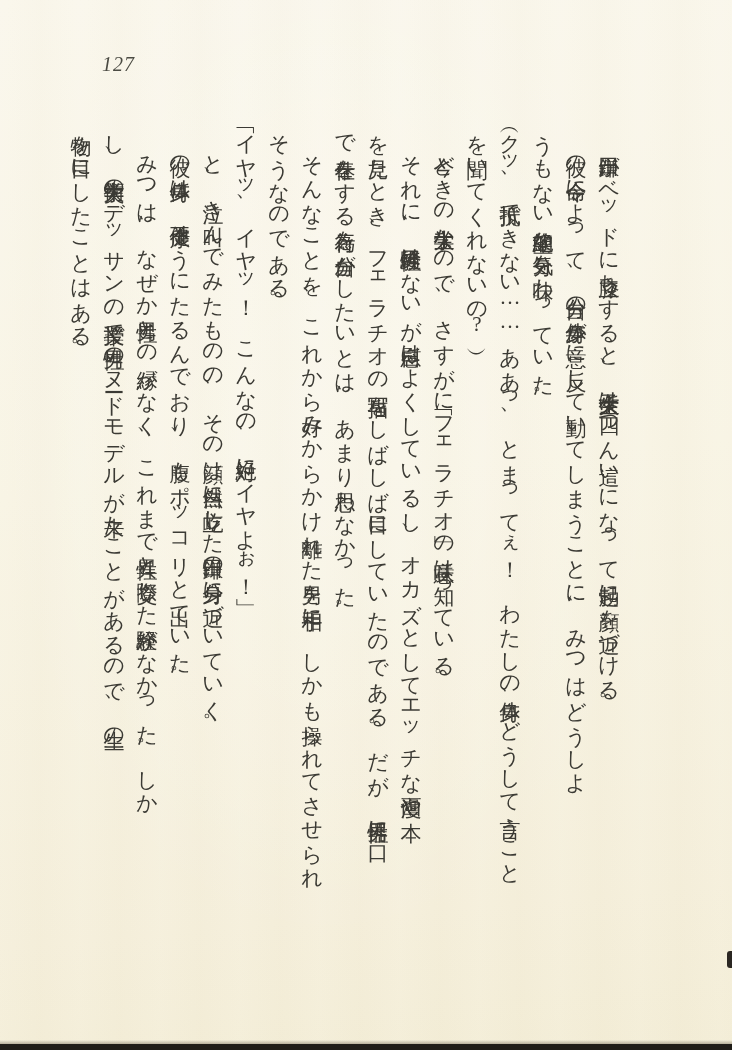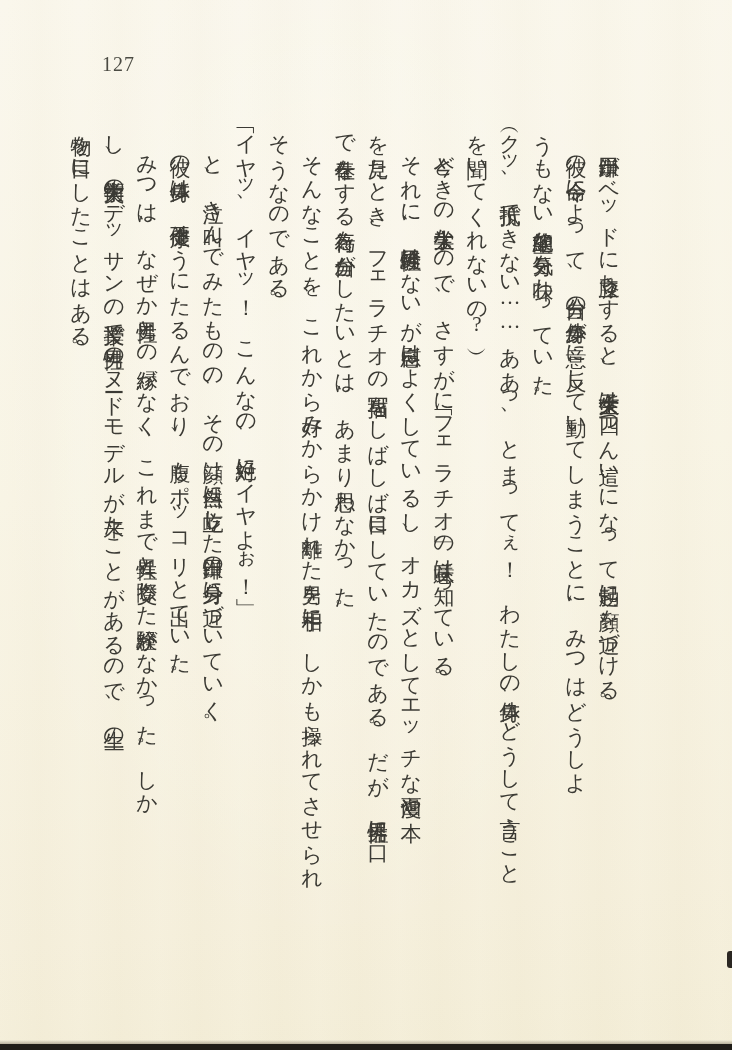--- a/index.html
+++ b/index.html
@@ -26,20 +26,21 @@
       rgba(220,210,185,0.05) 40px,
       rgba(255,255,255,0.05) 80px
     );
     pointer-events: none;
   }
   .page-number {
     position: absolute;
     top: 53px;
     left: 102px;
     font-size: 20px;
+    font-style: italic;
     letter-spacing: 1px;
     color: #4b4b43;
   }
   .text-area {
     position: absolute;
     top: 120px;
     right: 107px;
     height: 830px;
     writing-mode: vertical-rl;
     text-orientation: upright;

